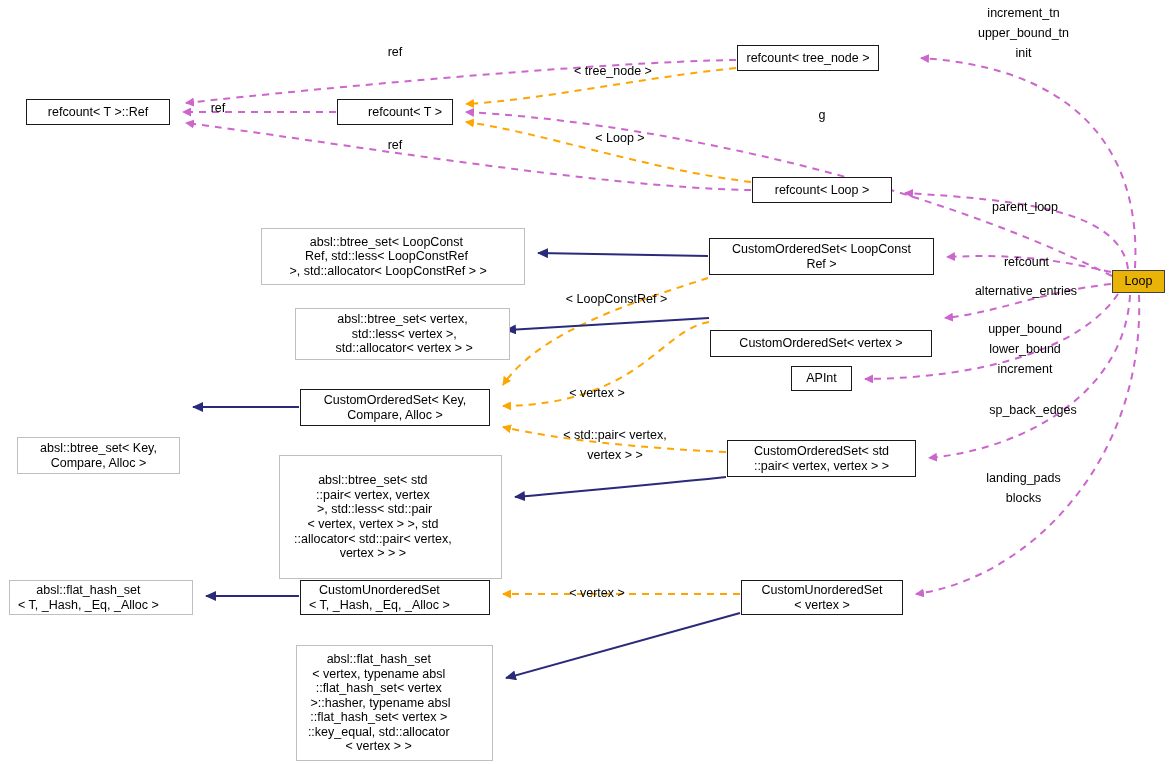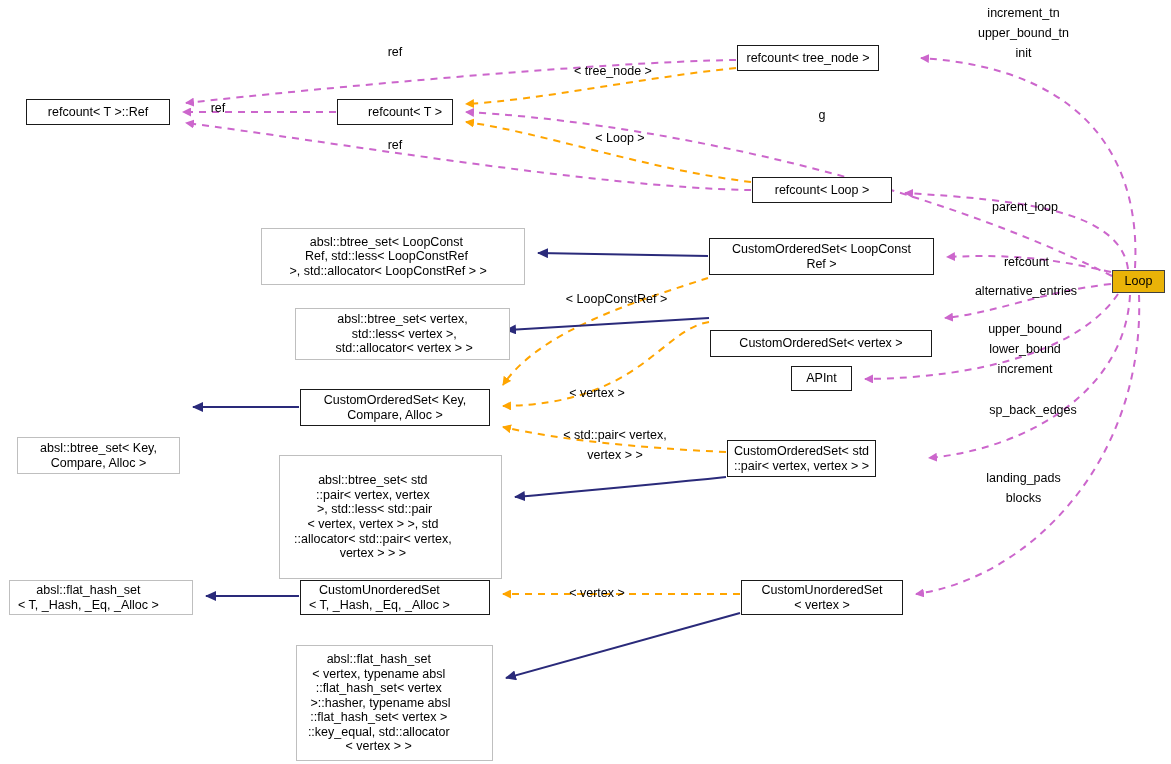--- a/index.html
+++ b/index.html
@@ -154,21 +154,21 @@
 Compare, Alloc &gt;</span></div>
   <div class="node strong" style="left:300px; top:389px; width:190px; height:37px;"><span>CustomOrderedSet&lt; Key,
 Compare, Alloc &gt;</span></div>
 
   <div class="node plain" style="left:279px; top:455px; width:223px; height:124px; justify-content:flex-start; padding-left:14px;text-align:center;"><span>absl::btree_set&lt; std
 ::pair&lt; vertex, vertex
  &gt;, std::less&lt; std::pair
 &lt; vertex, vertex &gt; &gt;, std
 ::allocator&lt; std::pair&lt; vertex,
 vertex &gt; &gt; &gt;</span></div>
-  <div class="node strong" style="left:727px; top:440px; width:149px; height:37px;text-align:center;"><span>CustomOrderedSet&lt; std
+  <div class="node strong" style="left:727px; top:440px; width:189px; height:37px;text-align:center;"><span>CustomOrderedSet&lt; std
 ::pair&lt; vertex, vertex &gt; &gt;</span></div>
 
   <div class="node plain" style="left:9px;   top:580px; width:184px; height:35px; justify-content:flex-start; padding-left:8px;"><span>absl::flat_hash_set
 &lt; T, _Hash, _Eq, _Alloc &gt;</span></div>
   <div class="node strong" style="left:300px; top:580px; width:190px; height:35px; justify-content:flex-start; padding-left:8px;"><span>CustomUnorderedSet
 &lt; T, _Hash, _Eq, _Alloc &gt;</span></div>
   <div class="node strong" style="left:741px; top:580px; width:162px; height:35px;"><span>CustomUnorderedSet
 &lt; vertex &gt;</span></div>
 
   <div class="node plain" style="left:296px; top:645px; width:197px; height:116px; justify-content:flex-start; padding-left:10px;"><span>absl::flat_hash_set

